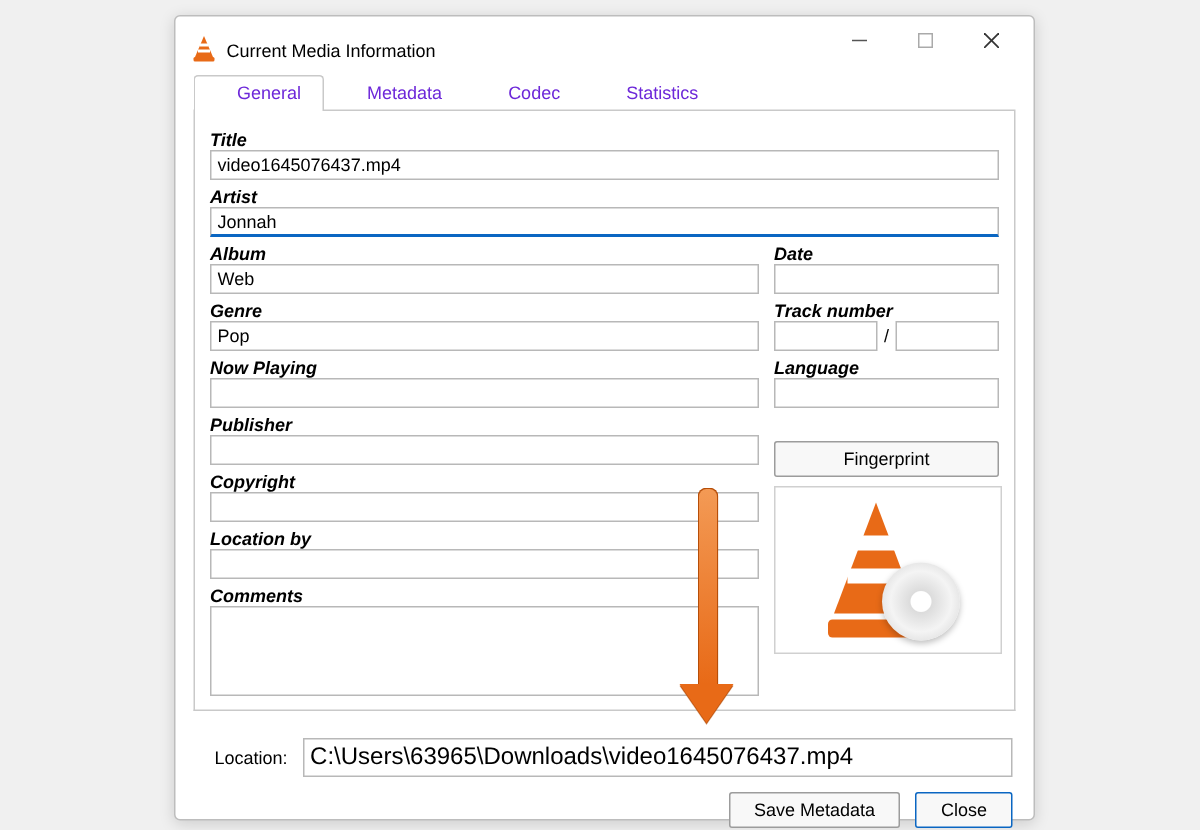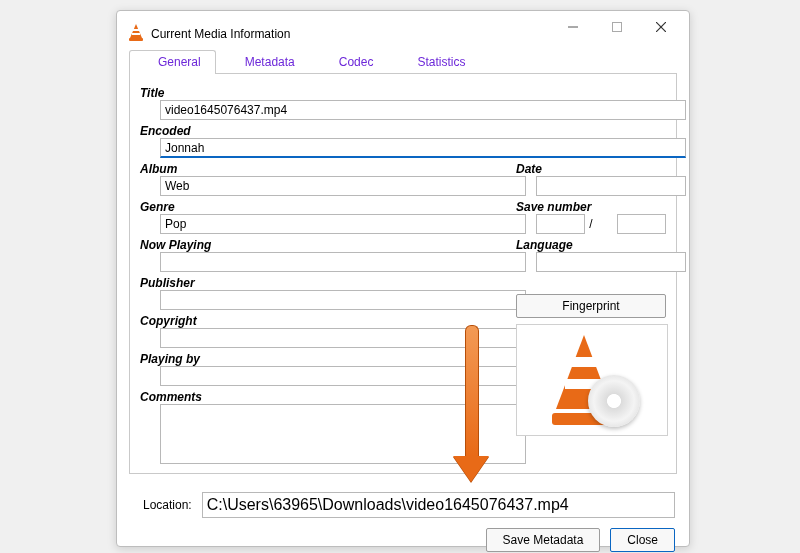--- a/index.html
+++ b/index.html
@@ -10,21 +10,21 @@
   .titlebar .spacer{flex:1;}
   .win-btn{width:44px;height:28px;display:flex;align-items:center;justify-content:center;color:#555;}
   .tabs{display:flex;align-items:flex-end;height:26px;margin:6px 12px 0 12px;border-bottom:1px solid #c9c9c9;gap:0;}
   .tab{padding:4px 14px 5px 28px;border:1px solid transparent;border-bottom:none;font-size:12px;color:#6d28d9;position:relative;top:1px;}
   .tab.active{background:#fff;border-color:#c9c9c9;border-top-left-radius:3px;border-top-right-radius:3px;}
   .panel{margin:0 12px 0 12px;padding:8px 10px 6px 10px;border:1px solid #c9c9c9;border-top:none;background:#fff;}
   .row{display:flex;gap:10px;}
   .col-l{flex:1;}
   .col-r{width:150px;}
   .fld-label{font-weight:600;font-size:12px;margin-top:4px;font-style:italic;}
-  input.text,textarea.text{width:100%;box-sizing:border-box;border:1px solid #b8b8b8;background:#fff;font-family:inherit;font-size:12px;padding:2px 4px;height:20px;margin-left:20px;}
+  input.text,textarea.text{width:100%;box-sizing:border-box;border:1px solid #b8b8b8;background:#fff;font-family:inherit;font-size:12px;padding:2px 4px;height:20px;}
   textarea.text{height:60px;resize:none;}
   .field-focused input{border-bottom:2px solid #0a66c2;}
   .track-wrap{display:flex;align-items:center;gap:4px;}
   .track-wrap input{flex:1;min-width:0;}
   .btn{display:inline-flex;align-items:center;justify-content:center;height:24px;padding:0 16px;border:1px solid #9c9c9c;background:#f8f8f8;border-radius:2px;font-size:12px;}
   .btn.primary{border-color:#0a66c2;}
   .art-box{width:150px;height:110px;border:1px solid #d0d0d0;background:#fff;display:flex;align-items:center;justify-content:center;margin-top:6px;}
   .location-row{display:flex;align-items:center;gap:10px;margin:18px 14px 0 26px;}
   .location-row input{flex:1;height:20px;border:1px solid #b8b8b8;padding:2px 4px;font-size:16px;}
   .footer{display:flex;justify-content:flex-end;gap:10px;margin:10px 14px 0 0;}
@@ -88,42 +88,42 @@
     <div class="tab">Codec</div>
     <div class="tab">Statistics</div>
   </div>
 
   <div class="panel">
 
     <div class="fld-label">Title</div>
     <input class="text" value="video1645076437.mp4" style="">
 
     <div class="field-focused">
-      <div class="fld-label">Encoded</div>
+      <div class="fld-label">Artist</div>
       <input class="text" value="Jonnah" style="">
     </div>
 
     <div class="row">
       <div class="col-l">
         <div class="fld-label">Album</div>
         <input class="text" value="Web" style="">
       </div>
       <div class="col-r">
         <div class="fld-label">Date</div>
         <input class="text" style="">
       </div>
     </div>
 
     <div class="row">
       <div class="col-l">
         <div class="fld-label">Genre</div>
         <input class="text" value="Pop" style="">
       </div>
       <div class="col-r">
-        <div class="fld-label">Save number</div>
+        <div class="fld-label">Track number</div>
         <div class="track-wrap">
           <input class="text" style="">
           <span>/</span>
           <input class="text" style="">
         </div>
       </div>
     </div>
 
     <div class="row">
       <div class="col-l">
@@ -137,21 +137,21 @@
     </div>
 
     <div class="row">
       <div class="col-l">
         <div class="fld-label">Publisher</div>
         <input class="text" style="">
 
         <div class="fld-label">Copyright</div>
         <input class="text" style="">
 
-        <div class="fld-label">Playing by</div>
+        <div class="fld-label">Location by</div>
         <input class="text" style="">
 
         <div class="fld-label">Comments</div>
         <textarea class="text" style=""></textarea>
       </div>
       <div class="col-r">
         <div style="height:22px"></div>
         <button class="btn" style="width:100%;">Fingerprint</button>
         <div class="art-box">
           <span class="cone-big">

